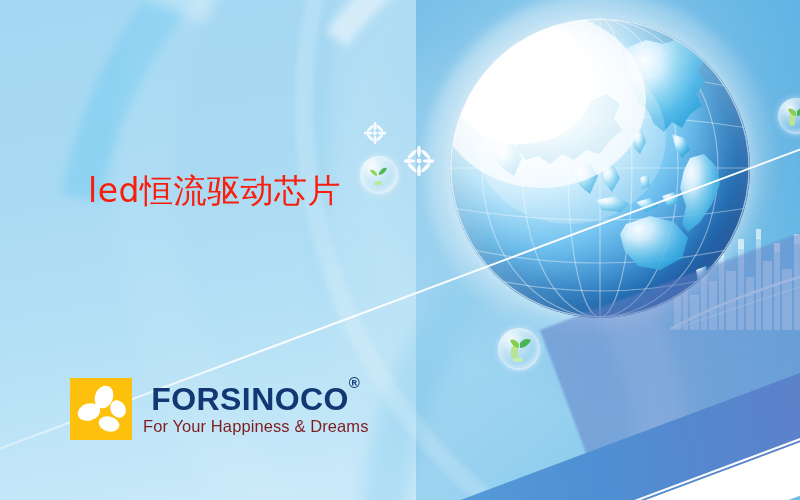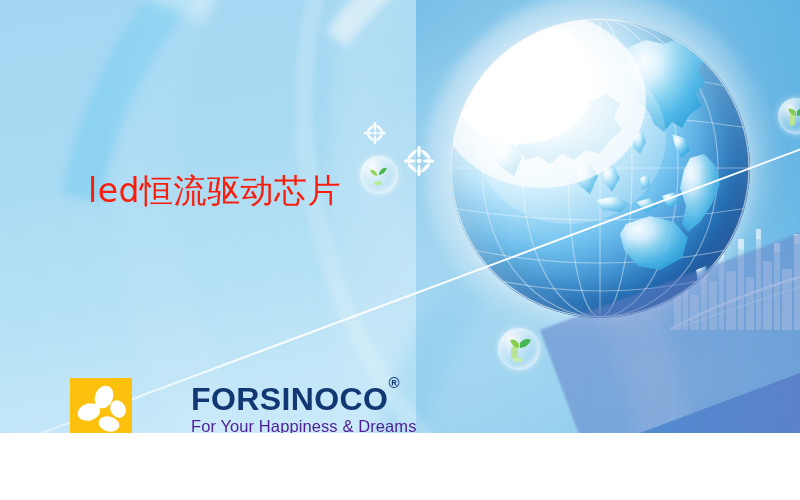--- a/index.html
+++ b/index.html
@@ -1,23 +1,24 @@
 <!DOCTYPE html>
 <html><head>
 <meta charset="utf-8">
 <title>LED Banner</title>
 <style>
   html,body{margin:0;padding:0;background:#fff;}
   body{font-family:"Liberation Sans",sans-serif;}
 
   #stage{
     position:relative;
-    width:800px;height:433px;
+    width:800px;height:500px;
     overflow:hidden;
     background:#7ec3ea;
+    text-align:center;
   }
 
   
   .bg-base{
     position:absolute;inset:0;
     background:
       radial-gradient(120% 100% at 8% 100%, #c9e8f8 0%, #a9d9f2 26%, #8ecdee 52%, #6fbde7 78%, #59b0e2 100%);
   }
   .bg-left-wash{
     position:absolute;left:0;top:0;width:52%;height:100%;
@@ -181,31 +182,31 @@
   }
   .headline .l2{display:block;padding-left:8px;}
 
   
   .logo{position:absolute;left:70px;top:378px;display:flex;align-items:center;gap:11px;}
   .logo-mark{
     width:62px;height:62px;background:#fdc00c;
     display:block;position:relative;flex:0 0 auto;
   }
   .logo-mark svg{position:absolute;inset:0;}
-  .logo-text{display:flex;flex-direction:column;line-height:1;margin-left:48px;}
+  .logo-text{display:flex;flex-direction:column;line-height:1;}
   .brand{
     font-family:"Liberation Sans",sans-serif;
     font-weight:bold;font-size:32px;
     color:#123874;letter-spacing:.4px;
     white-space:nowrap;
   }
   .brand sup{font-size:15px;top:-.72em;position:relative;}
   .tagline{
     font-family:"Liberation Sans",sans-serif;
-    font-size:16.5px;color:#4c1d95;
+    font-size:16.5px;color:#7f1d1d;
     margin-top:3px;letter-spacing:.1px;white-space:nowrap;
   }
 </style>
 </head>
 <body>
 
 <div id="stage">
 
   <div class="bg-base"></div>
   <div class="bg-left-wash"></div>

